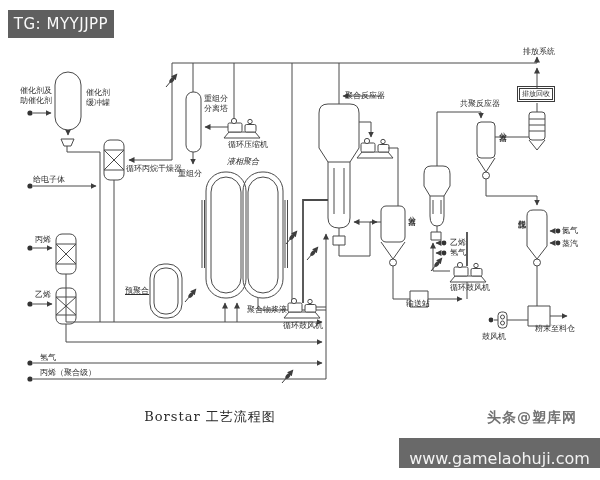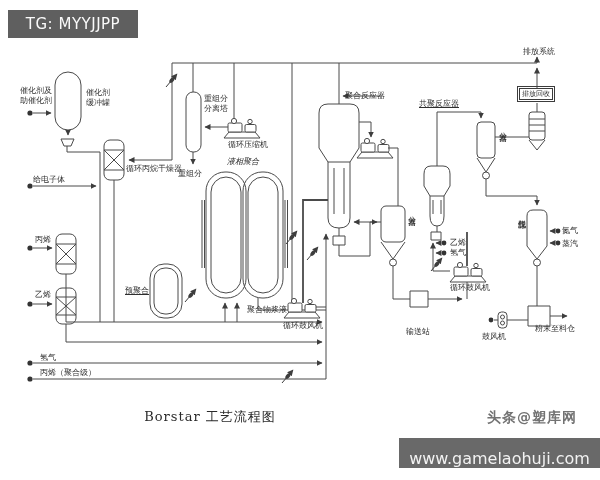--- a/index.html
+++ b/index.html
@@ -1,18 +1,18 @@
 <!DOCTYPE html>
 <html><head>
 <meta charset="utf-8">
 <style>
   html,body{margin:0;padding:0;background:#e8e8e8;}
   #page{position:relative;width:600px;height:480px;background:#ffffff;overflow:hidden;
         font-family:"DejaVu Sans",sans-serif;}
-  #badge{position:absolute;left:8px;top:10px;width:130px;height:28px;background:#5f5f5f;
+  #badge{position:absolute;left:8px;top:10px;width:106px;height:28px;background:#5f5f5f;
          color:#fafafa;font-size:15px;line-height:28px;text-align:center;letter-spacing:.5px;}
   #diagram{position:absolute;left:0;top:0;}
   #diagram-labels{position:absolute;left:0;top:0;width:600px;height:480px;pointer-events:none;}
   .dlabel{position:absolute;font-size:8px;line-height:1.25;color:#2e2e2e;white-space:pre-line;}
   .dlabel.vertical{writing-mode:vertical-rl;text-orientation:upright;letter-spacing:1px;}
   .dlabel.boxed{border:1px solid #3c3c3c;outline:1px solid #3c3c3c;outline-offset:1px;
                 background:#fff;padding:0 2px;font-size:7px;line-height:10px;}
   #caption{position:absolute;left:0;top:408px;width:420px;text-align:center;
            font-family:"DejaVu Serif",serif;font-size:13px;color:#2a2a2a;letter-spacing:1px;}
   #wm-handle{position:absolute;left:487px;top:409px;width:113px;font-size:14px;font-weight:bold;
@@ -223,27 +223,27 @@
       <div class="dlabel" style="left: 126px; top: 164px;">循环丙烷干燥器</div>
       <div class="dlabel" style="left: 33px; top: 175px; text-align: right;">给电子体</div>
       <div class="dlabel" style="left: 204px; top: 94px;">重组分
 分离塔</div>
       <div class="dlabel" style="left: 228px; top: 140px;">循环压缩机</div>
       <div class="dlabel" style="left: 227px; top: 157px; font-style: italic;">液相聚合</div>
       <div class="dlabel" style="left: 178px; top: 169px;">重组分</div>
       <div class="dlabel" style="left: 345px; top: 91px;">聚合反应器</div>
       <div class="dlabel" style="left: 523px; top: 47px;">排放系统</div>
       <div class="dlabel boxed" style="left: 519px; top: 88px;">排放回收</div>
-      <div class="dlabel" style="left: 419px; top: 99px; text-decoration: underline;">共聚反应器</div>
+      <div class="dlabel" style="left: 460px; top: 99px;">共聚反应器</div>
       <div class="dlabel vertical" style="left: 497px; top: 126px;">分离器</div>
       <div class="dlabel vertical" style="left: 406px; top: 210px;">分离器</div>
       <div class="dlabel" style="left: 450px; top: 238px;">乙烯</div>
       <div class="dlabel" style="left: 450px; top: 248px;">氢气</div>
       <div class="dlabel" style="left: 450px; top: 283px;">循环鼓风机</div>
-      <div class="dlabel" style="left: 406px; top: 327px;">输送站</div>
+      <div class="dlabel" style="left: 406px; top: 299px;">输送站</div>
       <div class="dlabel vertical" style="left: 516px; top: 213px;">脱气罐</div>
       <div class="dlabel" style="left: 562px; top: 226px;">氮气</div>
       <div class="dlabel" style="left: 562px; top: 239px;">蒸汽</div>
       <div class="dlabel" style="left: 535px; top: 305px; margin-top: 19px;">粉末至料仓</div>
       <div class="dlabel" style="left: 482px; top: 332px;">鼓风机</div>
       <div class="dlabel" style="left: 35px; top: 235px;">丙烯</div>
       <div class="dlabel" style="left: 35px; top: 290px;">乙烯</div>
       <div class="dlabel" style="left: 125px; top: 286px; text-decoration: underline;">预聚合</div>
       <div class="dlabel" style="left: 40px; top: 353px;">氢气</div>
       <div class="dlabel" style="left: 40px; top: 368px;">丙烯（聚合级）</div>

